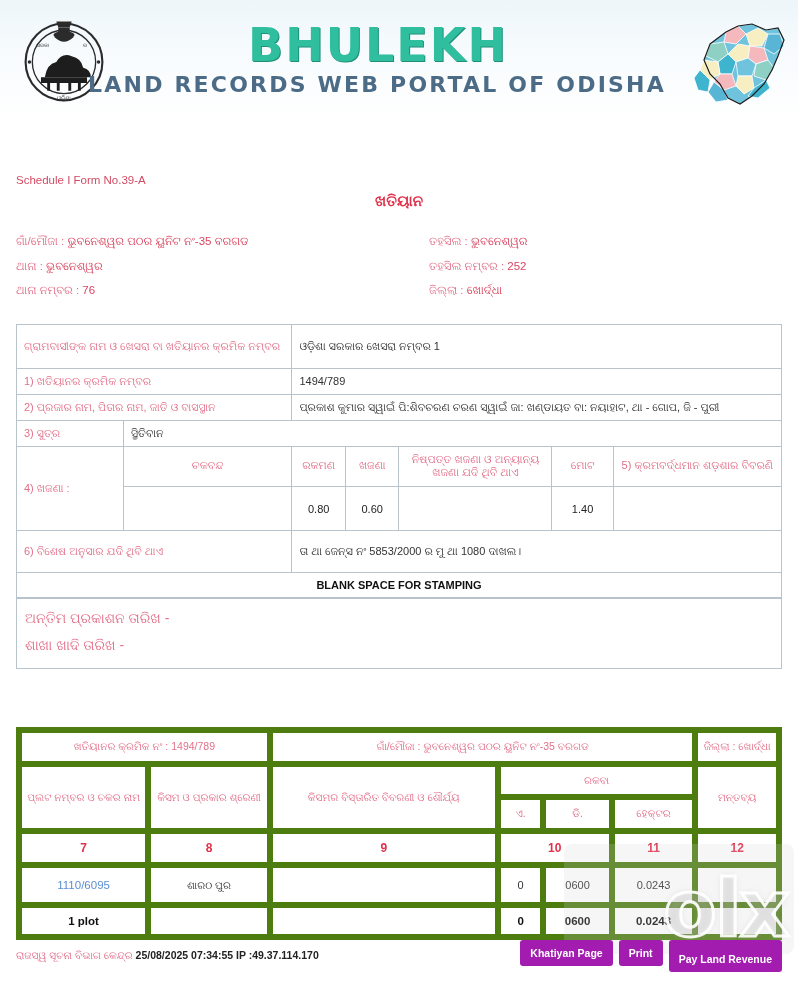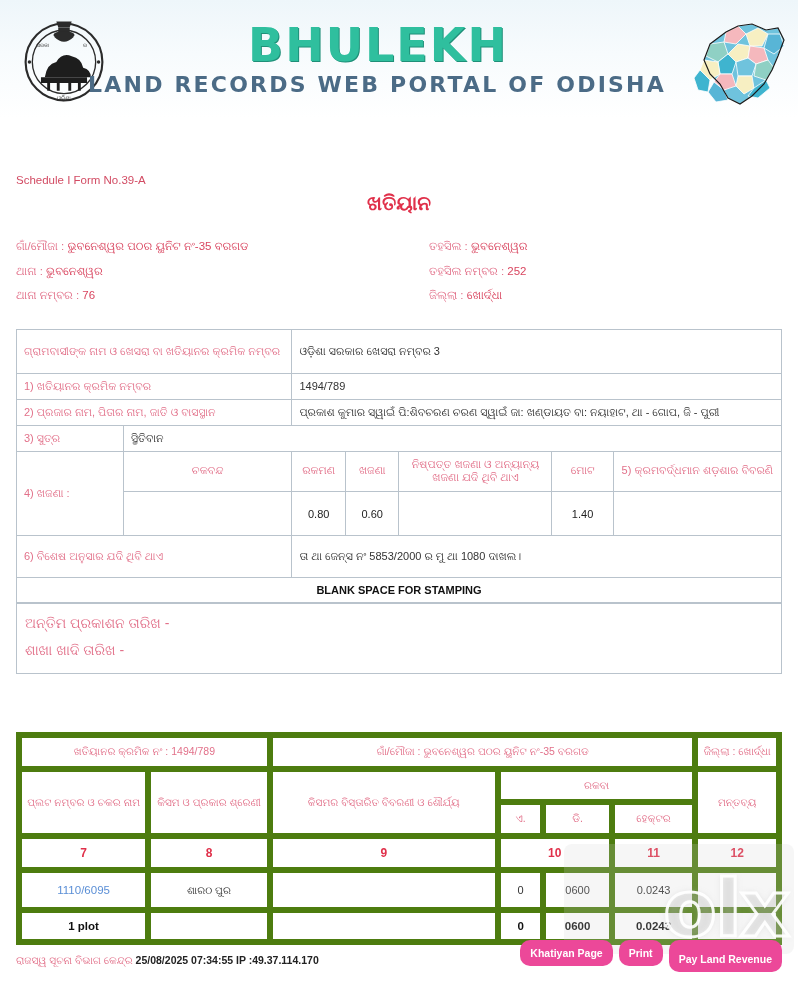--- a/index.html
+++ b/index.html
@@ -39,21 +39,21 @@
     color:#4b6b86; margin-left:8px; white-space:nowrap;
   }
   .map { position:absolute; right:6px; top:4px; width:112px; height:110px; }
 
   
   .doc { padding: 0 16px; position:relative; }
   .schedule {
     color:#d24b63; font-size:11.5px; margin-top:56px; margin-bottom:6px;
   }
   .khatiyan-title {
-    text-align:center; color:#e0304a; font-size:20px; font-weight:bold;
+    text-align:center; color:#e0304a; font-size:15px; font-weight:bold;
     margin: 4px 0 26px 0;
   }
 
   .meta { display:flex; margin-bottom:14px; }
   .meta-col { width:50%; }
   .meta-col.right { padding-left:30px; }
   .meta-line {
     color:#e2718a; font-size:11.5px; line-height:1.0; margin-bottom:13px;
     white-space:nowrap;
   }
@@ -85,23 +85,23 @@
 
   .footline { color:#e2718a; font-size:10.5px; margin-top:9px; }
   .footline .dark { color:#222; font-weight:bold; }
 
   
   .btnbar {
     position:absolute; right:16px; bottom:28px;
     display:flex; gap:6px; align-items:flex-start;
   }
   .btn {
-    background:#ec4899; color:#fff; border:none;
+    background:#a21caf; color:#fff; border:none;
     font-size:10.5px; font-weight:bold; padding:7px 10px;
-    border-radius:10px; cursor:pointer; white-space:nowrap;
+    border-radius:3px; cursor:pointer; white-space:nowrap;
     font-family:"Liberation Sans", sans-serif;
   }
   .btn.tall { padding:13px 10px 7px 10px; }
 
   
   .wm {
     position:absolute; right:10px; bottom:52px;
     font-family:"DejaVu Sans", sans-serif;
     font-size:78px; font-weight:bold; color:rgba(255,255,255,0.0);
     -webkit-text-stroke: 3px rgba(255,255,255,0.92);
@@ -203,21 +203,21 @@
         <span>ଜିଲ୍ଲା :</span>
         <span class="val">ଖୋର୍ଦ୍ଧା</span>
       </div>
     </div>
   </div>
 
   <table class="tblA">
     <tbody>
         <tr>
       <td class="lbl" colspan="2" style="width:35%;height:44px;">ଗ୍ରାମବାସୀଙ୍କ ନାମ ଓ ଖେସରା ବା ଖତିୟାନର କ୍ରମିକ ନମ୍ବର</td>
-      <td class="valtxt" colspan="5">ଓଡ଼ିଶା ସରକାର ଖେସରା ନମ୍ବର 3</td>
+      <td class="valtxt" colspan="5">ଓଡ଼ିଶା ସରକାର ଖେସରା ନମ୍ବର 1</td>
     </tr>
     <tr>
       <td class="lbl" colspan="2">1) ଖତିୟାନର କ୍ରମିକ ନମ୍ବର</td>
       <td class="valtxt" colspan="5">1494/789</td>
     </tr>
     <tr>
       <td class="lbl" colspan="2">2) ପ୍ରଜାର ନାମ, ପିତାର ନାମ, ଜାତି ଓ ବାସସ୍ଥାନ</td>
       <td class="valtxt" colspan="5">ପ୍ରକାଶ କୁମାର ସ୍ୱାଇଁ ପି:ଶିବଚରଣ ଚରଣ ସ୍ୱାଇଁ ଜା: ଖଣ୍ଡାୟତ ବା: ନୟାହାଟ, ଥା - ଗୋପ, ଜି - ପୁରୀ</td>
     </tr>
     <tr>

